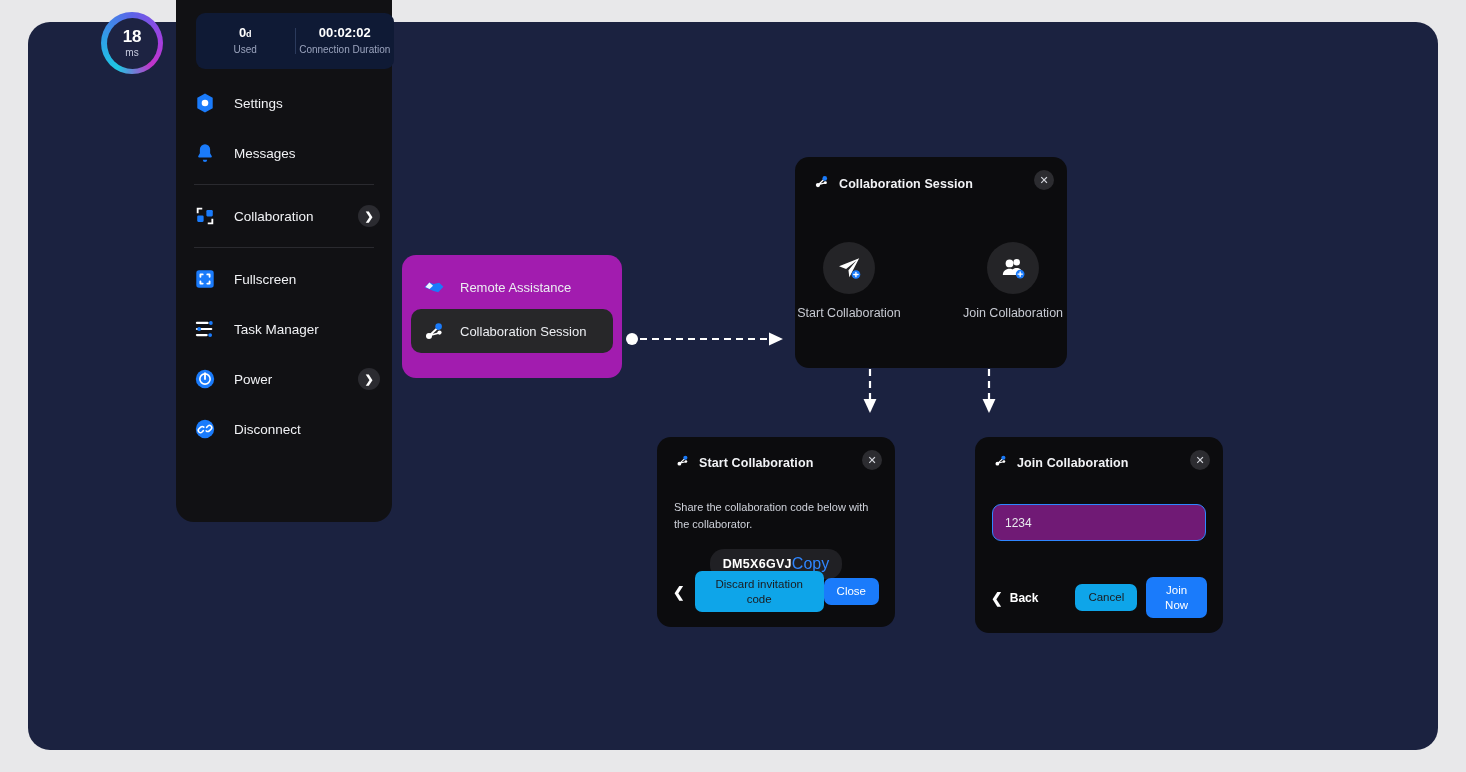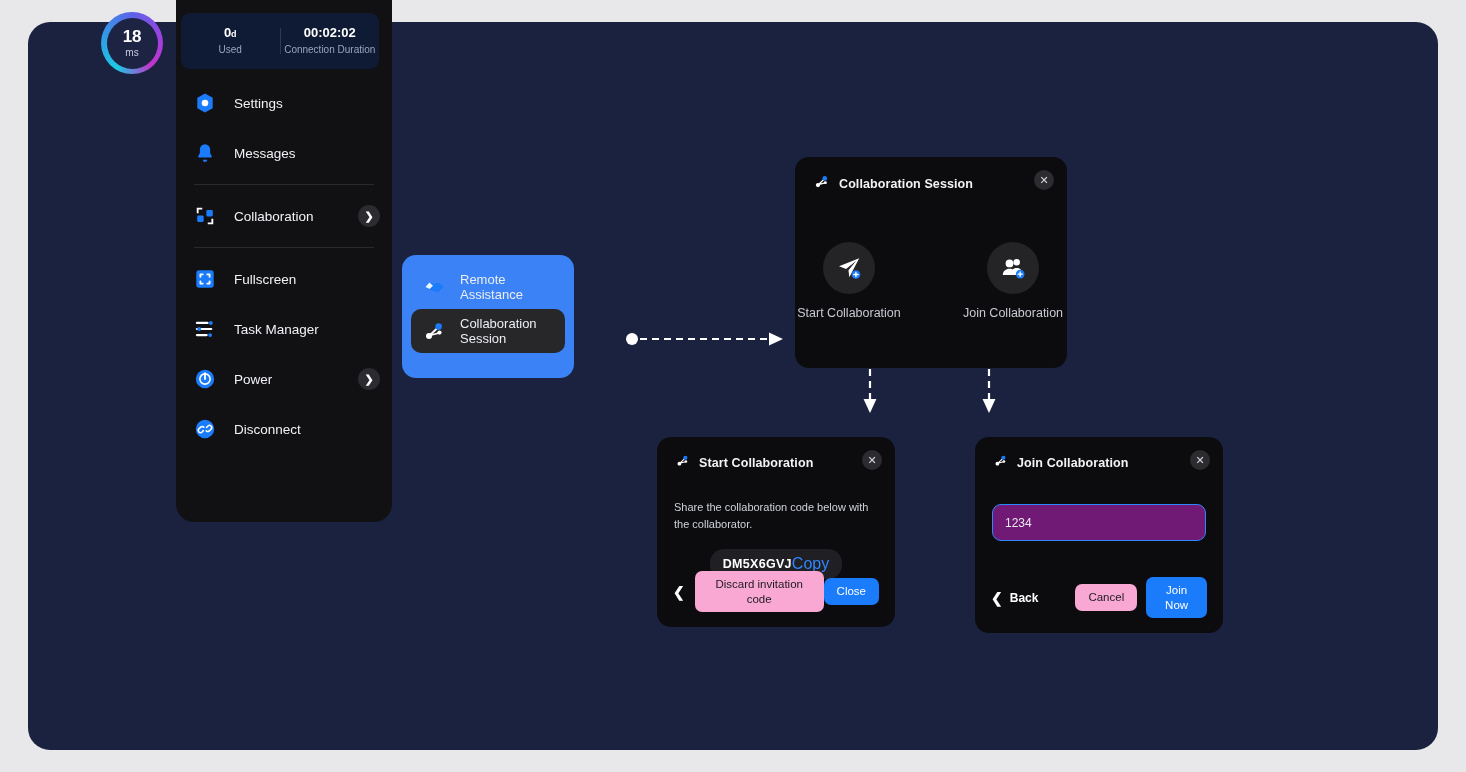--- a/index.html
+++ b/index.html
@@ -32,21 +32,21 @@
     background: #1d2342;
     display: flex; flex-direction: column;
     align-items: center; justify-content: center;
     line-height: 1;
   }
   .latency-value { color: #fff; font-size: 17px; font-weight: 600; letter-spacing: -0.2px; }
   .latency-unit  { color: #c9cde0; font-size: 10px; margin-top: 3px; }
 
   
   .stats-bar {
-    position: absolute; left: 181px; top: 13px;
+    position: absolute; left: 196px; top: 13px;
     width: 198px; height: 56px;
     background: #0f1a35;
     border-radius: 9px;
     display: flex; align-items: center;
   }
   .stat { flex: 1; text-align: center; line-height: 1.25; }
   .stat-main { color: #ffffff; font-size: 13px; font-weight: 700; }
   .stat-main sub { font-size: 9px; font-weight: 600; vertical-align: baseline; }
   .stat-sub  { color: #9aa3bd; font-size: 10px; margin-top: 3px; }
   .stat-divider { width: 1px; height: 26px; background: #2b3a5c; }
@@ -83,22 +83,22 @@
     color: #fff; font-size: 11px; font-weight: 700;
   }
   .menu-divider {
     height: 1px; background: #2a2a2f;
     margin: 6px 18px;
   }
 
   
   .submenu {
     position: absolute; left: 402px; top: 255px;
-    width: 172px; height: 123px;
-    background: #3b82f6;
+    width: 220px; height: 123px;
+    background: #a21caf;
     border-radius: 14px;
     padding: 10px 9px;
   }
   .submenu-item {
     height: 44px; border-radius: 10px;
     display: flex; align-items: center; padding: 0 10px;
   }
   .submenu-item.active { background: #272729; }
   .submenu-label { margin-left: 13px; color: #eceef2; font-size: 13px; }
 
@@ -167,21 +167,21 @@
     padding: 0 16px;
   }
   .back-chevron { color: #fff; font-size: 14px; font-weight: 700; line-height: 1; }
   .back-label { color: #fff; font-size: 12px; font-weight: 700; margin-left: 7px; }
   .btn {
     border: none; border-radius: 7px;
     font-family: "Liberation Sans", sans-serif;
     font-size: 11.5px; cursor: pointer;
     padding: 6px 13px; line-height: 1.25;
   }
-  .btn-light { background: #f9a8d4; color: #1b1b1e; }
+  .btn-light { background: #0ea5e9; color: #1b1b1e; }
   .btn-blue  { background: #1a7bfb; color: #ffffff; }
 
   .join-input {
     margin-top: 32px;
     width: 100%; height: 37px;
     background: #701a75;
     border: 1.5px solid #2f86ff;
     border-radius: 9px;
     color: #e9eaee; font-size: 12px;
     font-family: "Liberation Sans", sans-serif;

